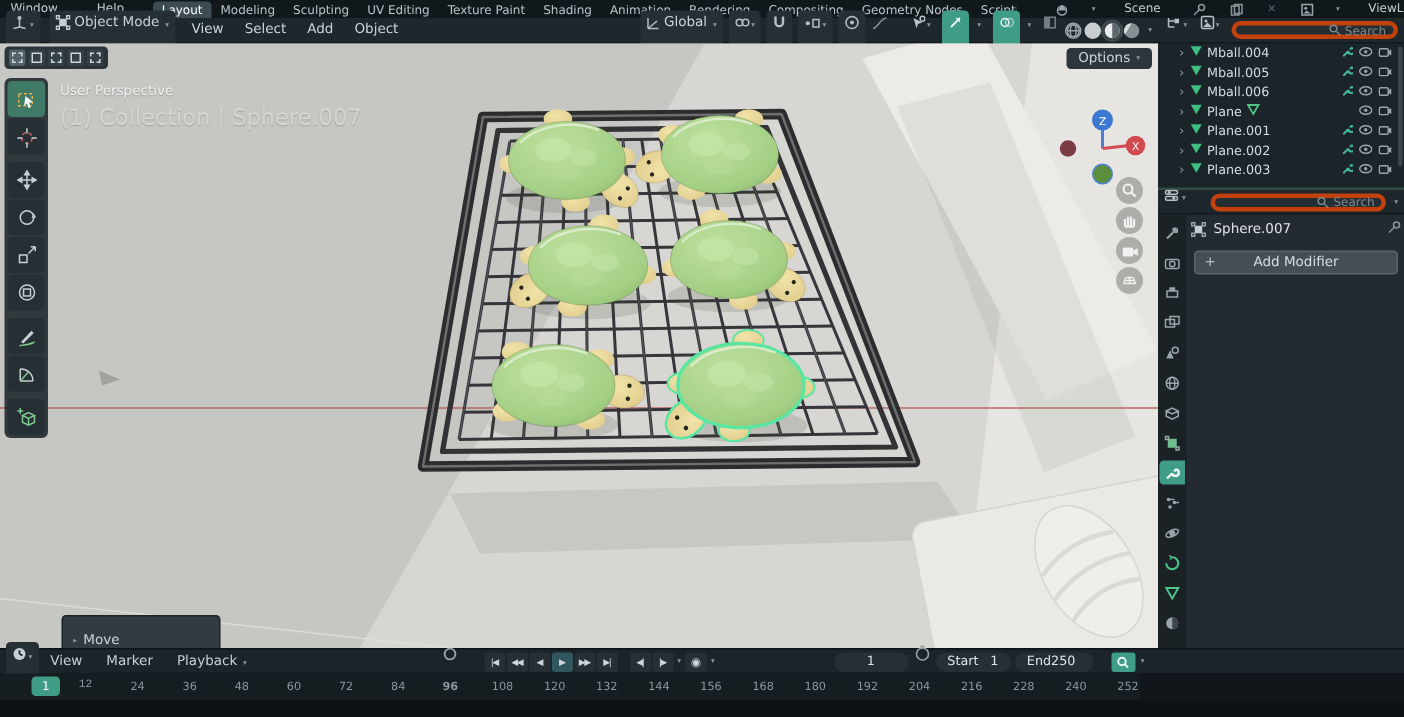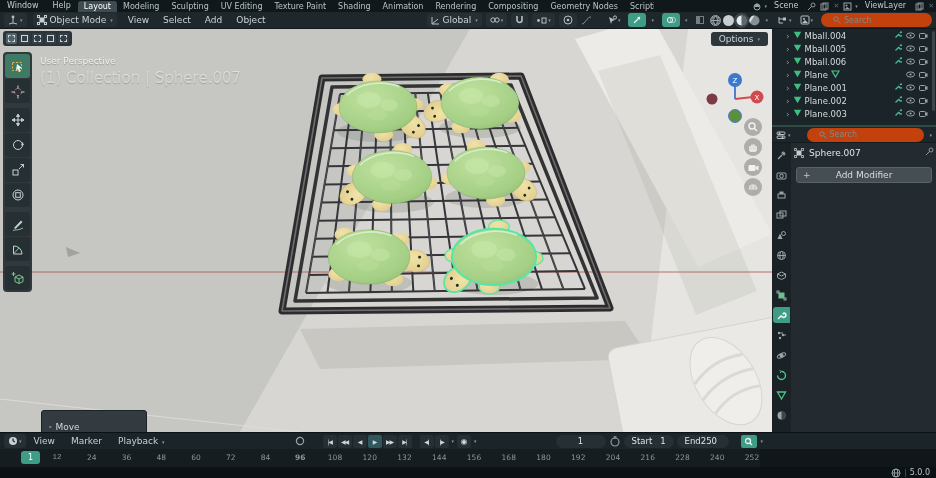--- a/index.html
+++ b/index.html
@@ -2,44 +2,44 @@
 <html><head>
 <meta charset="utf-8">
 <style>
   * { box-sizing: border-box; margin: 0; padding: 0; }
   html,body { width:936px; height:478px; background:#0c1115; overflow:hidden;
     font-family:"DejaVu Sans", sans-serif; }
   #app { position:relative; width:936px; height:478px; background:#0c1115; }
 
   
   #topbar { position:absolute; left:0; top:0; width:936px; height:12px;
-    background:#10181c; display:flex; align-items:center; font-size:8px; color:#c3cbce; }
+    background:#10181c; display:flex; align-items:center; font-size:8px; color:#c3cbce;gap:12px; }
   #topbar .menu { padding:0 7px; line-height:12px; }
   #topbar .ws { padding:0 6px; line-height:11px; color:#b9c2c5; white-space:nowrap; }
   #topbar .ws.active { background:#3d4c53; color:#fff; border-radius:3px 3px 0 0; }
   #topbar .ws.trunc { max-width:30px; overflow:hidden; }
   .tb-ico { display:inline-block; width:9px; height:9px; margin:0 2px; position:relative; }
   .tb-x { color:#5a666b; font-size:7px; padding:0 2px; }
   .caret { font-size:5px; color:#8b9699; margin-left:1px; }
 
   
   #hdr { position:absolute; left:0; top:12px; width:772px; height:17px;
     background:#1d272c; display:flex; align-items:center; font-size:9px; color:#ccd4d7;
     border-bottom:1px solid #11181c; }
-  .hbtn { display:flex; align-items:center; padding:1px 4px; height:14px; border-radius:3px; }
+  .hbtn { display:flex; align-items:flex-end; padding:13px 4px; height:14px; border-radius:3px; }
   .hbtn.box { background:#262f34; margin-left:4px; }
   .hmenu { padding:0 7px; }
   .toggle-on { background:#3f9c87 !important; }
   .shadeico { width:11px; height:11px; border-radius:50%; margin:0 1px; position:relative; }
 
   #outl-hdr { position:absolute; left:772px; top:12px; width:164px; height:17px;
     background:#1d272c; display:flex; align-items:center; font-size:8px;
     border-bottom:1px solid #11181c; }
-  .searchbox { display:flex; align-items:center; background:#242d32; border:7px solid #c2410c;
-    border-radius:7px; color:#7d898d; height:12px; padding:0 5px; font-size:8px; flex:1; margin:0 4px; }
+  .searchbox { display:flex; align-items:center; background:#242d32; border:3px solid #c2410c;
+    border-radius:7px; color:#7d898d; height:12px; padding:0 5px; font-size:8px; flex:1; margin:0 4px;justify-content:flex-end; }
 
   
   #viewport { position:absolute; left:0; top:29px; width:772px; height:403px; overflow:hidden;
     background:#d6d4d0; }
   #scene { position:absolute; left:0; top:0; }
   .vp-float { position:absolute; background:rgba(35,44,49,0.95); border-radius:3px;
     color:#ced6d9; font-size:9px; display:flex; align-items:center; }
   #modestrip { left:3px; top:2px; height:15px; padding:2px 3px; gap:2px; }
   .modebtn { width:11px; height:11px; border-radius:2px; background:#354046; position:relative; }
   .modebtn.active { background:#51626b; }
@@ -962,22 +962,13 @@
         <span class="tick" style="left: 578.25px;">192</span>
         <span class="tick" style="left: 613px;">204</span>
         <span class="tick" style="left: 647.75px;">216</span>
         <span class="tick" style="left: 682.5px;">228</span>
         <span class="tick" style="left: 717.25px;">240</span>
         <span class="tick" style="left: 752px;">252</span>
       </div>
     <div id="playhead">1</div>
   </div>
 
-  <div id="statusbar">
-    <svg width="10" height="10">
-        <circle cx="5" cy="5" r="4" fill="none" stroke="#8fa0a6"></circle>
-        <ellipse cx="5" cy="5" rx="1.8" ry="4" fill="none" stroke="#8fa0a6"></ellipse>
-        <line x1="1" y1="5" x2="9" y2="5" stroke="#8fa0a6"></line>
-      </svg>
-    <span class="sep"></span>
-    <span>5.0.0</span>
-  </div>
 </div>
 
 </body></html>

